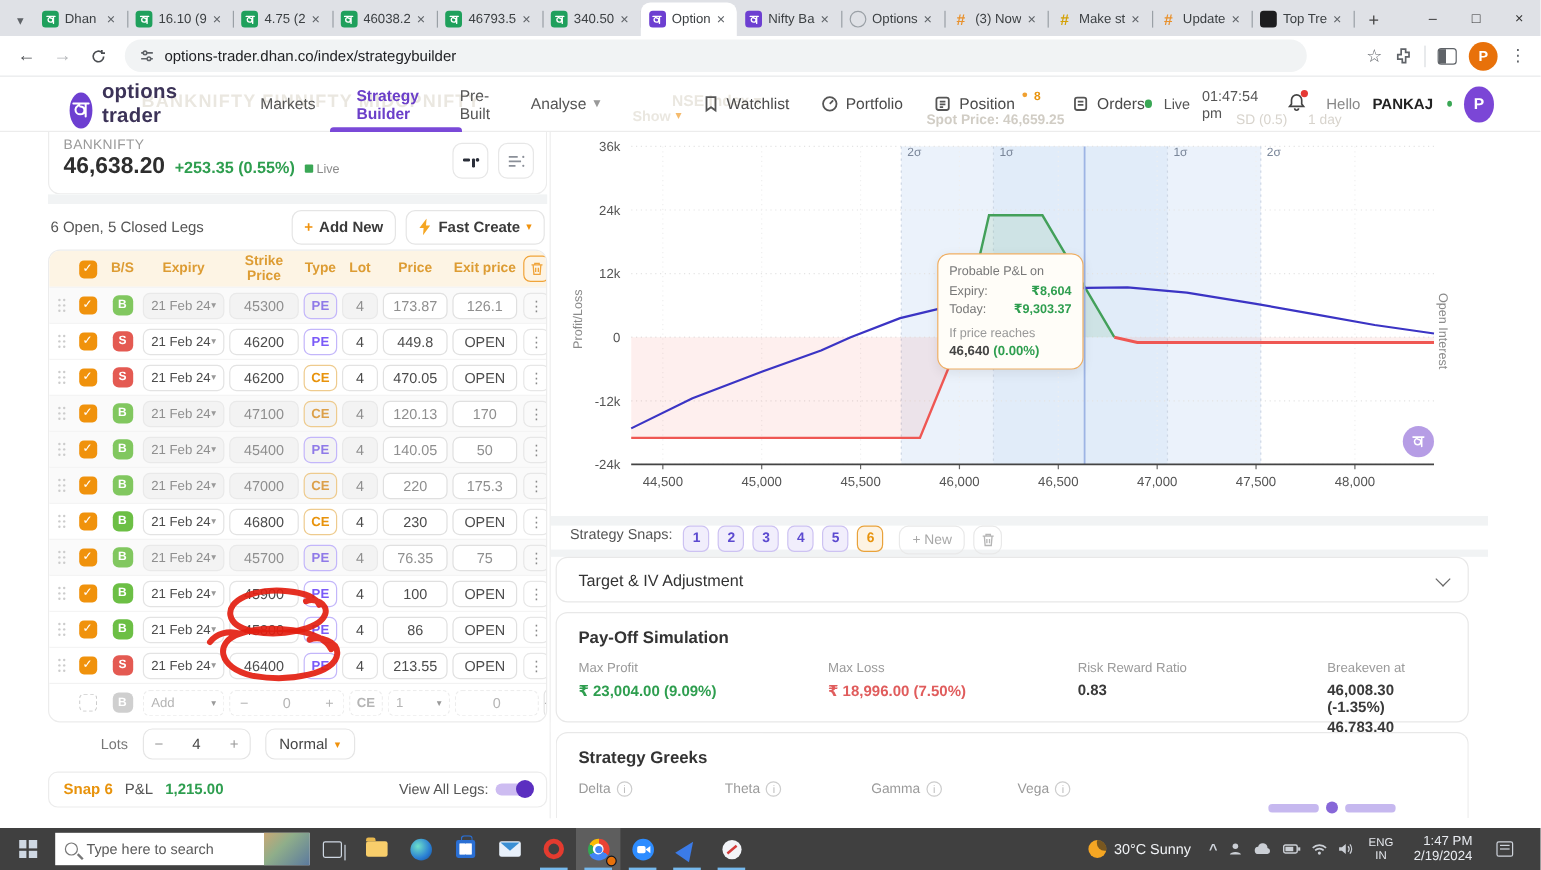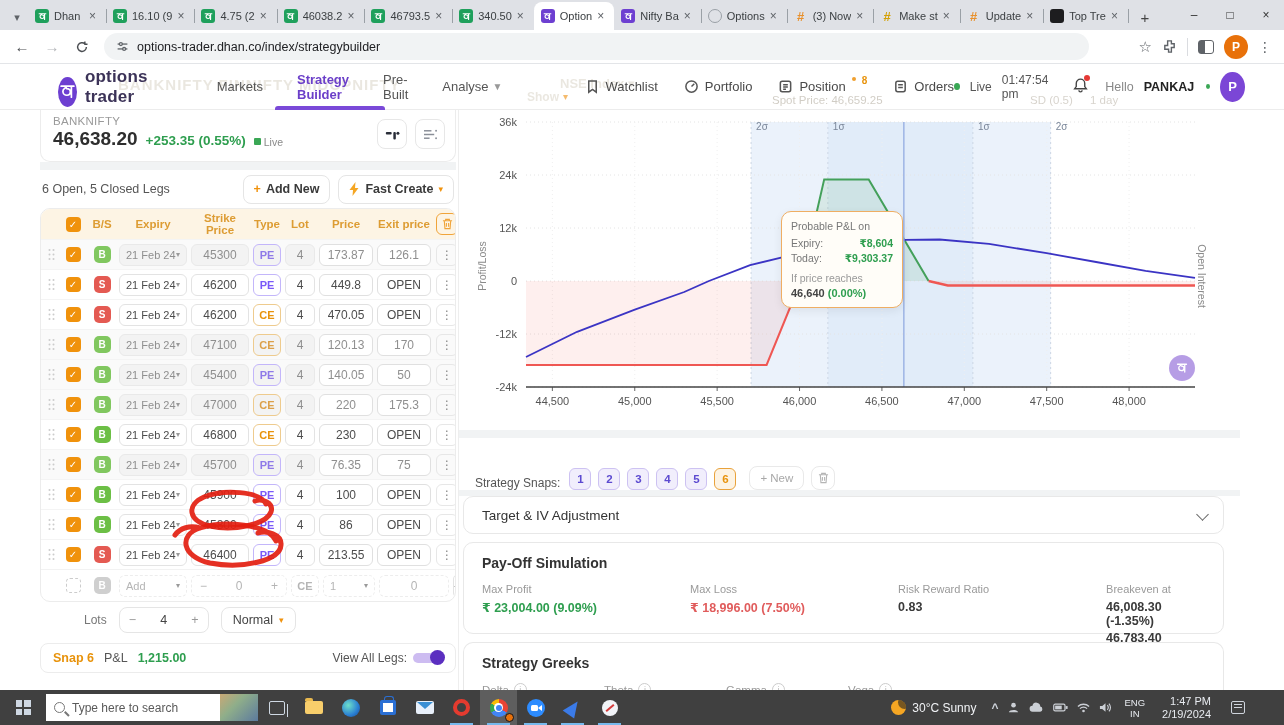--- a/index.html
+++ b/index.html
@@ -142,21 +142,21 @@
   .rotlbl{position:absolute;font-size:10.5px;color:#8a8a8a;white-space:nowrap}
   .rot-left{left:-2px;top:150px;transform:rotate(-90deg);transform-origin:center}
   .rot-right{right:6px;top:160px;transform:rotate(90deg);transform-origin:center}
   .tooltip{position:absolute;left:322px;top:101px;width:122px;background:#fffdf8;border:1px solid #efae63;border-radius:10px;padding:8px 9px;box-shadow:0 3px 10px rgba(0,0,0,.07);z-index:4}
   .tt-title{font-size:10.5px;color:#777;margin-bottom:5px}
   .tt-row{display:flex;justify-content:space-between;font-size:10.5px;margin-top:3px}
   .tt-row .l{color:#777}.tt-row .v{color:#2e9e4f;font-weight:700}
   .tt-foot{font-size:10.5px;color:#999;margin-top:8px}
   .tt-price{font-size:11px;color:#444;font-weight:600;margin-top:3px}
   .tt-pct{color:#2e9e4f;font-weight:700}
-  .snaps-row{height:52px;display:flex;align-items:flex-end;gap:7px;padding:0 16px}
+  .snaps-row{height:20px;display:flex;align-items:flex-start;gap:7px;padding:0 16px}
   .snaps-label{font-size:12px;color:#555;margin-right:2px}
   .snapbtn{width:22px;height:22px;border-radius:6px;border:1px solid #cdc2f2;background:#f1eefc;color:#5c4ad0;font-size:11.5px;font-weight:700;display:flex;align-items:center;justify-content:center;cursor:pointer}
   .snapbtn.active{border-color:#e9a23b;background:#fdf3e3;color:#e8930c}
   .newsnap{height:24px;padding:0 10px;border:1px solid #e9e9e9;border-radius:8px;color:#a8a8a8;font-size:11.5px;display:flex;align-items:center;margin-left:6px;cursor:pointer}
   .graybox{width:24px;height:24px;border:1px solid #e9e9e9;border-radius:8px;display:flex;align-items:center;justify-content:center;cursor:pointer}
   .rcard{border:1px solid #e8e8e8;border-radius:10px;margin:0 16px 0 4px;background:#fff;position:relative}
   .target-card{height:38px;display:flex;align-items:center;padding:0 18px;margin-top:0}
   .target-title{font-size:13.5px;color:#333}
   .chev{position:absolute;right:16px;top:13px;width:9px;height:9px;border-right:1.6px solid #666;border-bottom:1.6px solid #666;transform:rotate(45deg)}
   .payoff-card{height:92px;padding:12px 18px}
@@ -202,21 +202,21 @@
   .chrome-ico{width:18px;height:18px;border-radius:50%;background:conic-gradient(#ea4335 0 120deg,#4285f4 120deg 240deg,#34a853 240deg 300deg,#fbbc05 300deg 360deg);position:relative}
   .chrome-ico::before{content:"";position:absolute;inset:4.5px;background:#fff;border-radius:50%}
   .chrome-ico::after{content:"";position:absolute;inset:6px;background:#4285f4;border-radius:50%}
   .chrome-badge{position:absolute;right:3px;bottom:3px;width:9px;height:9px;border-radius:50%;background:#e8710a;border:1.5px solid #11151f}
   .zoom-ico{width:18px;height:18px;border-radius:50%;background:#2d8cff;position:relative}
   .zoom-ico::before{content:"";position:absolute;left:4px;top:6px;width:7px;height:6px;background:#fff;border-radius:1.5px}
   .zoom-ico::after{content:"";position:absolute;right:3px;top:6px;border-top:3px solid transparent;border-bottom:3px solid transparent;border-right:4px solid #fff}
   .nav-arrow-ico{width:0;height:0;border-left:7px solid transparent;border-right:7px solid transparent;border-bottom:16px solid #3b7be8;transform:rotate(35deg)}
   .snip-ico{width:16px;height:16px;border-radius:50%;background:#f2f4f8;position:relative}
   .snip-ico::after{content:"";position:absolute;left:3px;top:7px;width:10px;height:2px;background:#d43b3b;transform:rotate(-40deg)}
-  .tb-tray{margin-left:auto;display:flex;align-items:center;gap:9px;padding-right:20px}
+  .tb-tray{margin-left:auto;display:flex;align-items:center;gap:9px;padding-right:4px}
   .weather{display:flex;align-items:center;gap:6px;padding:0 6px}
   .weather .wico{width:15px;height:15px;border-radius:50%;background:#f5a623;position:relative;overflow:hidden}
   .weather .wico::after{content:"";position:absolute;right:-5px;top:-4px;width:13px;height:13px;border-radius:50%;background:#11151f;opacity:.55}
   .weather .wtxt{font-size:12px;color:#f0f2f5}
   .tray-caret{color:#cfd4dc;font-size:12px;font-weight:700}
   .tray-ico{opacity:.88;display:flex;align-items:center}
   .lang{display:flex;flex-direction:column;align-items:center;justify-content:center;font-size:9.5px;line-height:11px;color:#e8ebf0;padding:0 3px}
   .clock{display:flex;flex-direction:column;align-items:flex-end;justify-content:center;font-size:11px;line-height:13px;color:#e8ebf0;padding:0 5px}
   .notif-ico{width:14px;height:13px;border:1.4px solid #cfd4dc;border-radius:2px;position:relative;margin:0 6px}
   .notif-ico::after{content:"";position:absolute;left:2px;top:2px;right:2px;height:1.4px;background:#cfd4dc;box-shadow:0 3px 0 #cfd4dc}
@@ -367,21 +367,21 @@
     </div>
   </div>
 
   <div class="app">
 
     <div class="app-header">
       <div class="ghost" style="left:118px;top:12px;font-size:15px;letter-spacing:1px">BANKNIFTY      FINNIFTY      MIDCPNIFTY</div>
       <div class="ghost" style="left:560px;top:12px;font-size:13px">NSE Index ▾</div>
       <div class="ghost" style="left:527px;top:26px;font-size:12px">Show</div>
       <div class="ghost" style="left:563px;top:27px;font-size:10px;color:rgba(240,150,30,.65)">▾</div>
-      <div class="ghost" style="left:772px;top:30px;font-size:11.5px;font-weight:400;color:rgba(140,130,110,.4)">Spot Price: 46,659.25</div>
+      <div class="ghost" style="left:772px;top:30px;font-size:11.5px;font-weight:700;color:rgba(140,130,110,.4)">Spot Price: 46,659.25</div>
       <div class="ghost" style="left:1030px;top:30px;font-size:11.5px;font-weight:400;color:rgba(140,130,110,.35)">SD (0.5)</div>
       <div class="ghost" style="left:1090px;top:30px;font-size:11.5px;font-weight:400;color:rgba(140,130,110,.35)">1 day</div>
 
       <div class="hdr-content">
         <div class="brand">
           <div class="brand-logo">
             <svg viewBox="0 0 24 24">
                 <path d="M3 4.5h18M17.5 4.5V20M10.5 4.5c0 3.2-5 2.6-5 7 0 3.4 2.6 5.8 5.6 5.8 3 0 4.9-2 4.9-4.9 0-2.9-2.2-4.4-5-4.4" fill="none" stroke="#fff" stroke-width="2.4" stroke-linecap="round"></path>
               </svg>
           </div>

